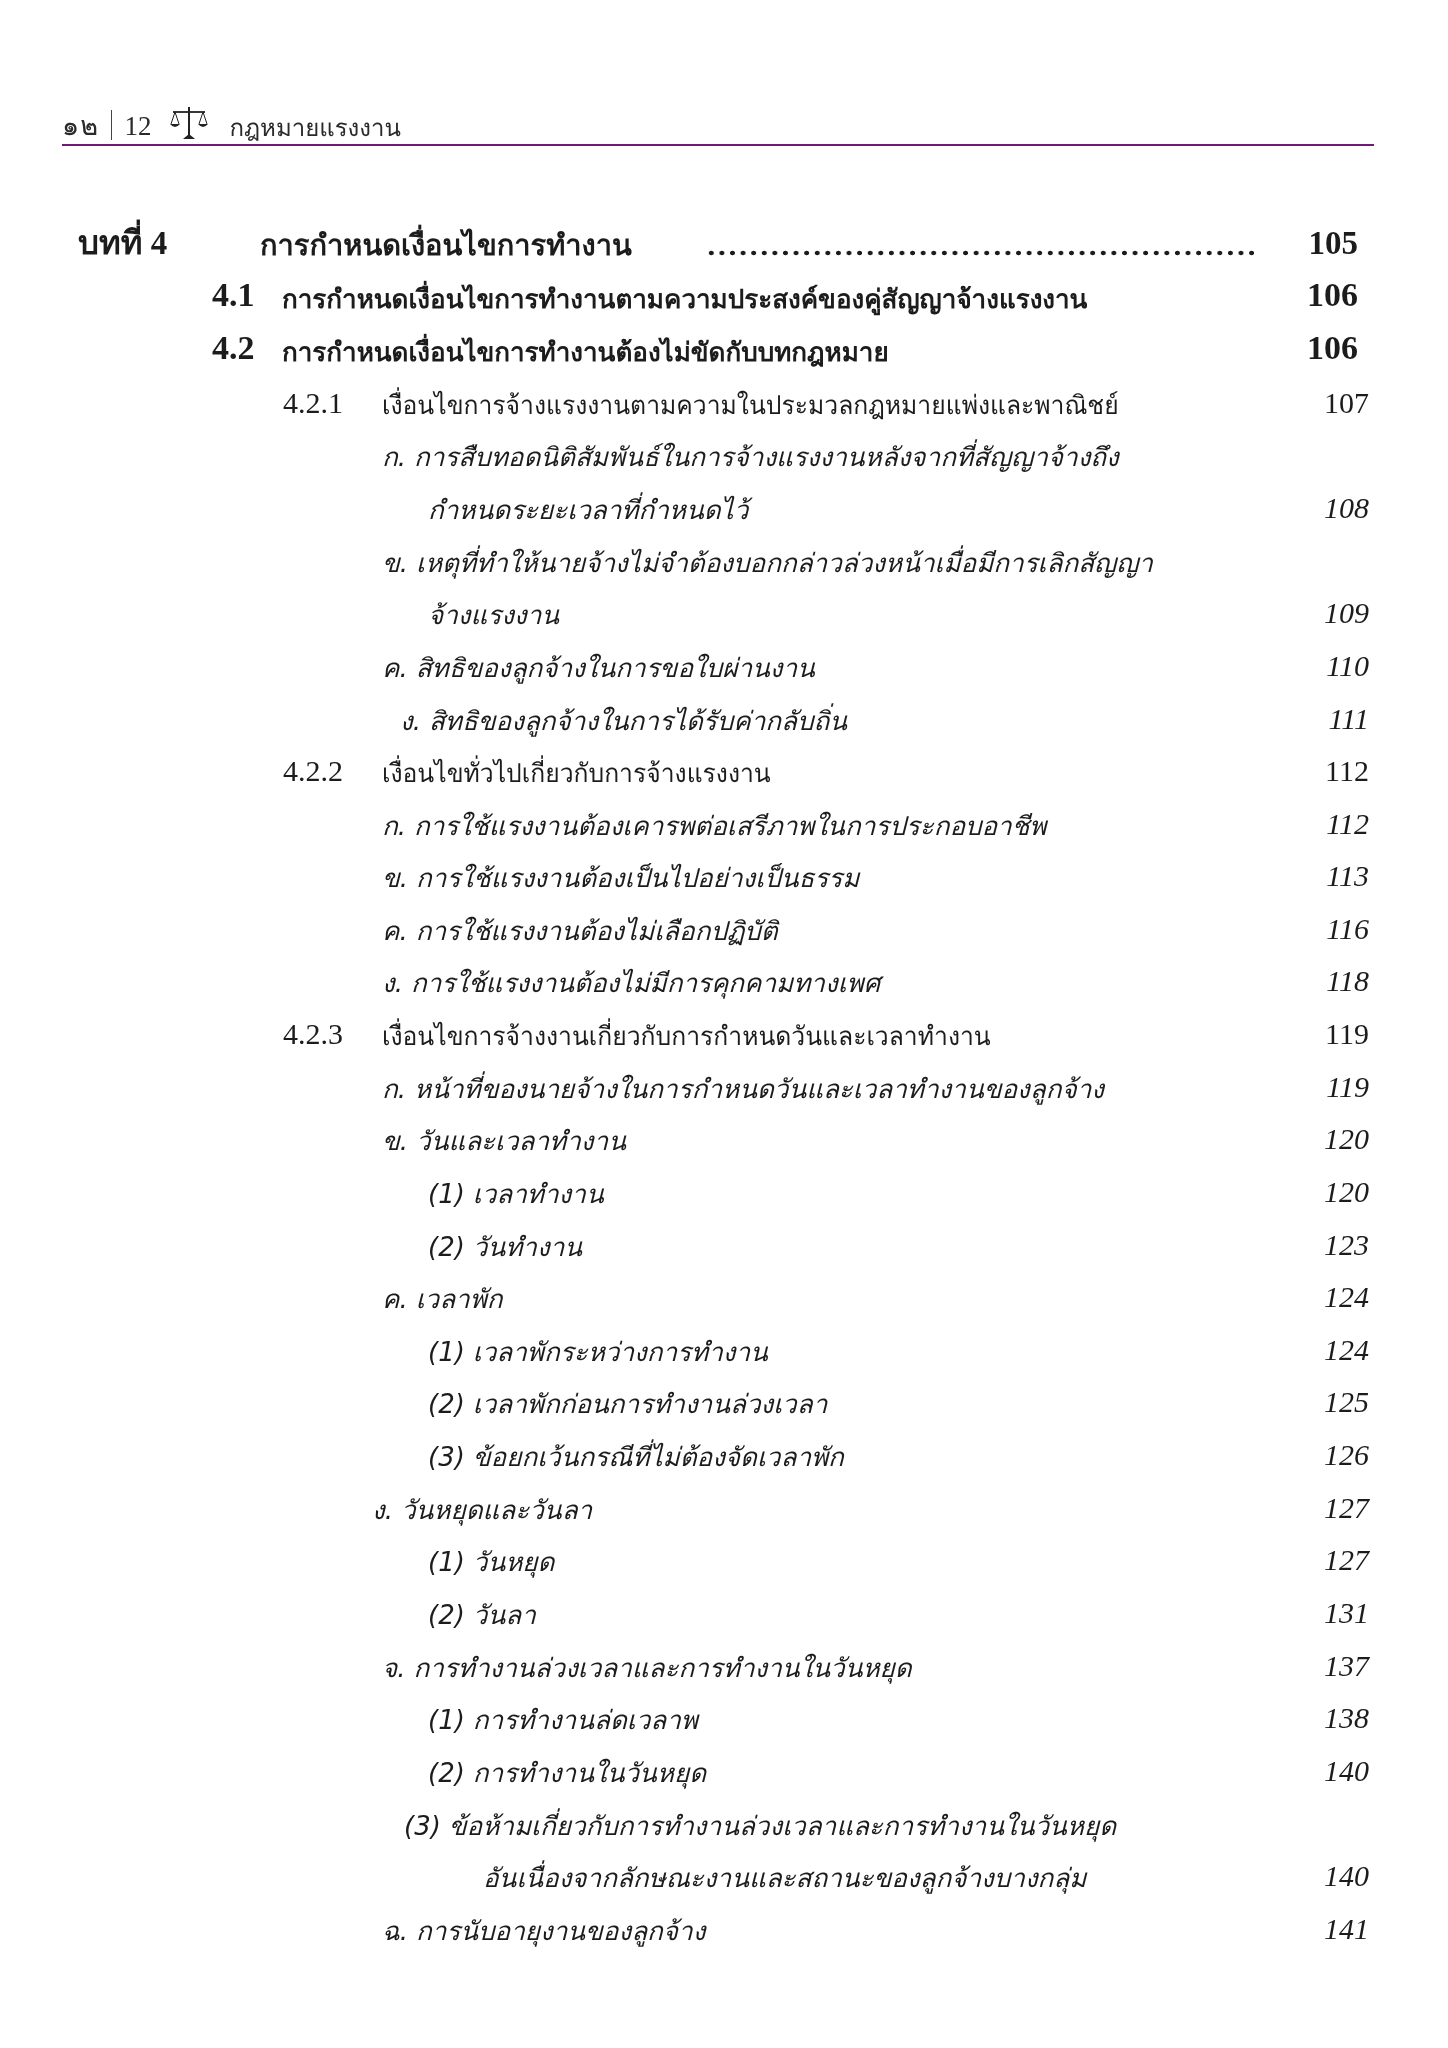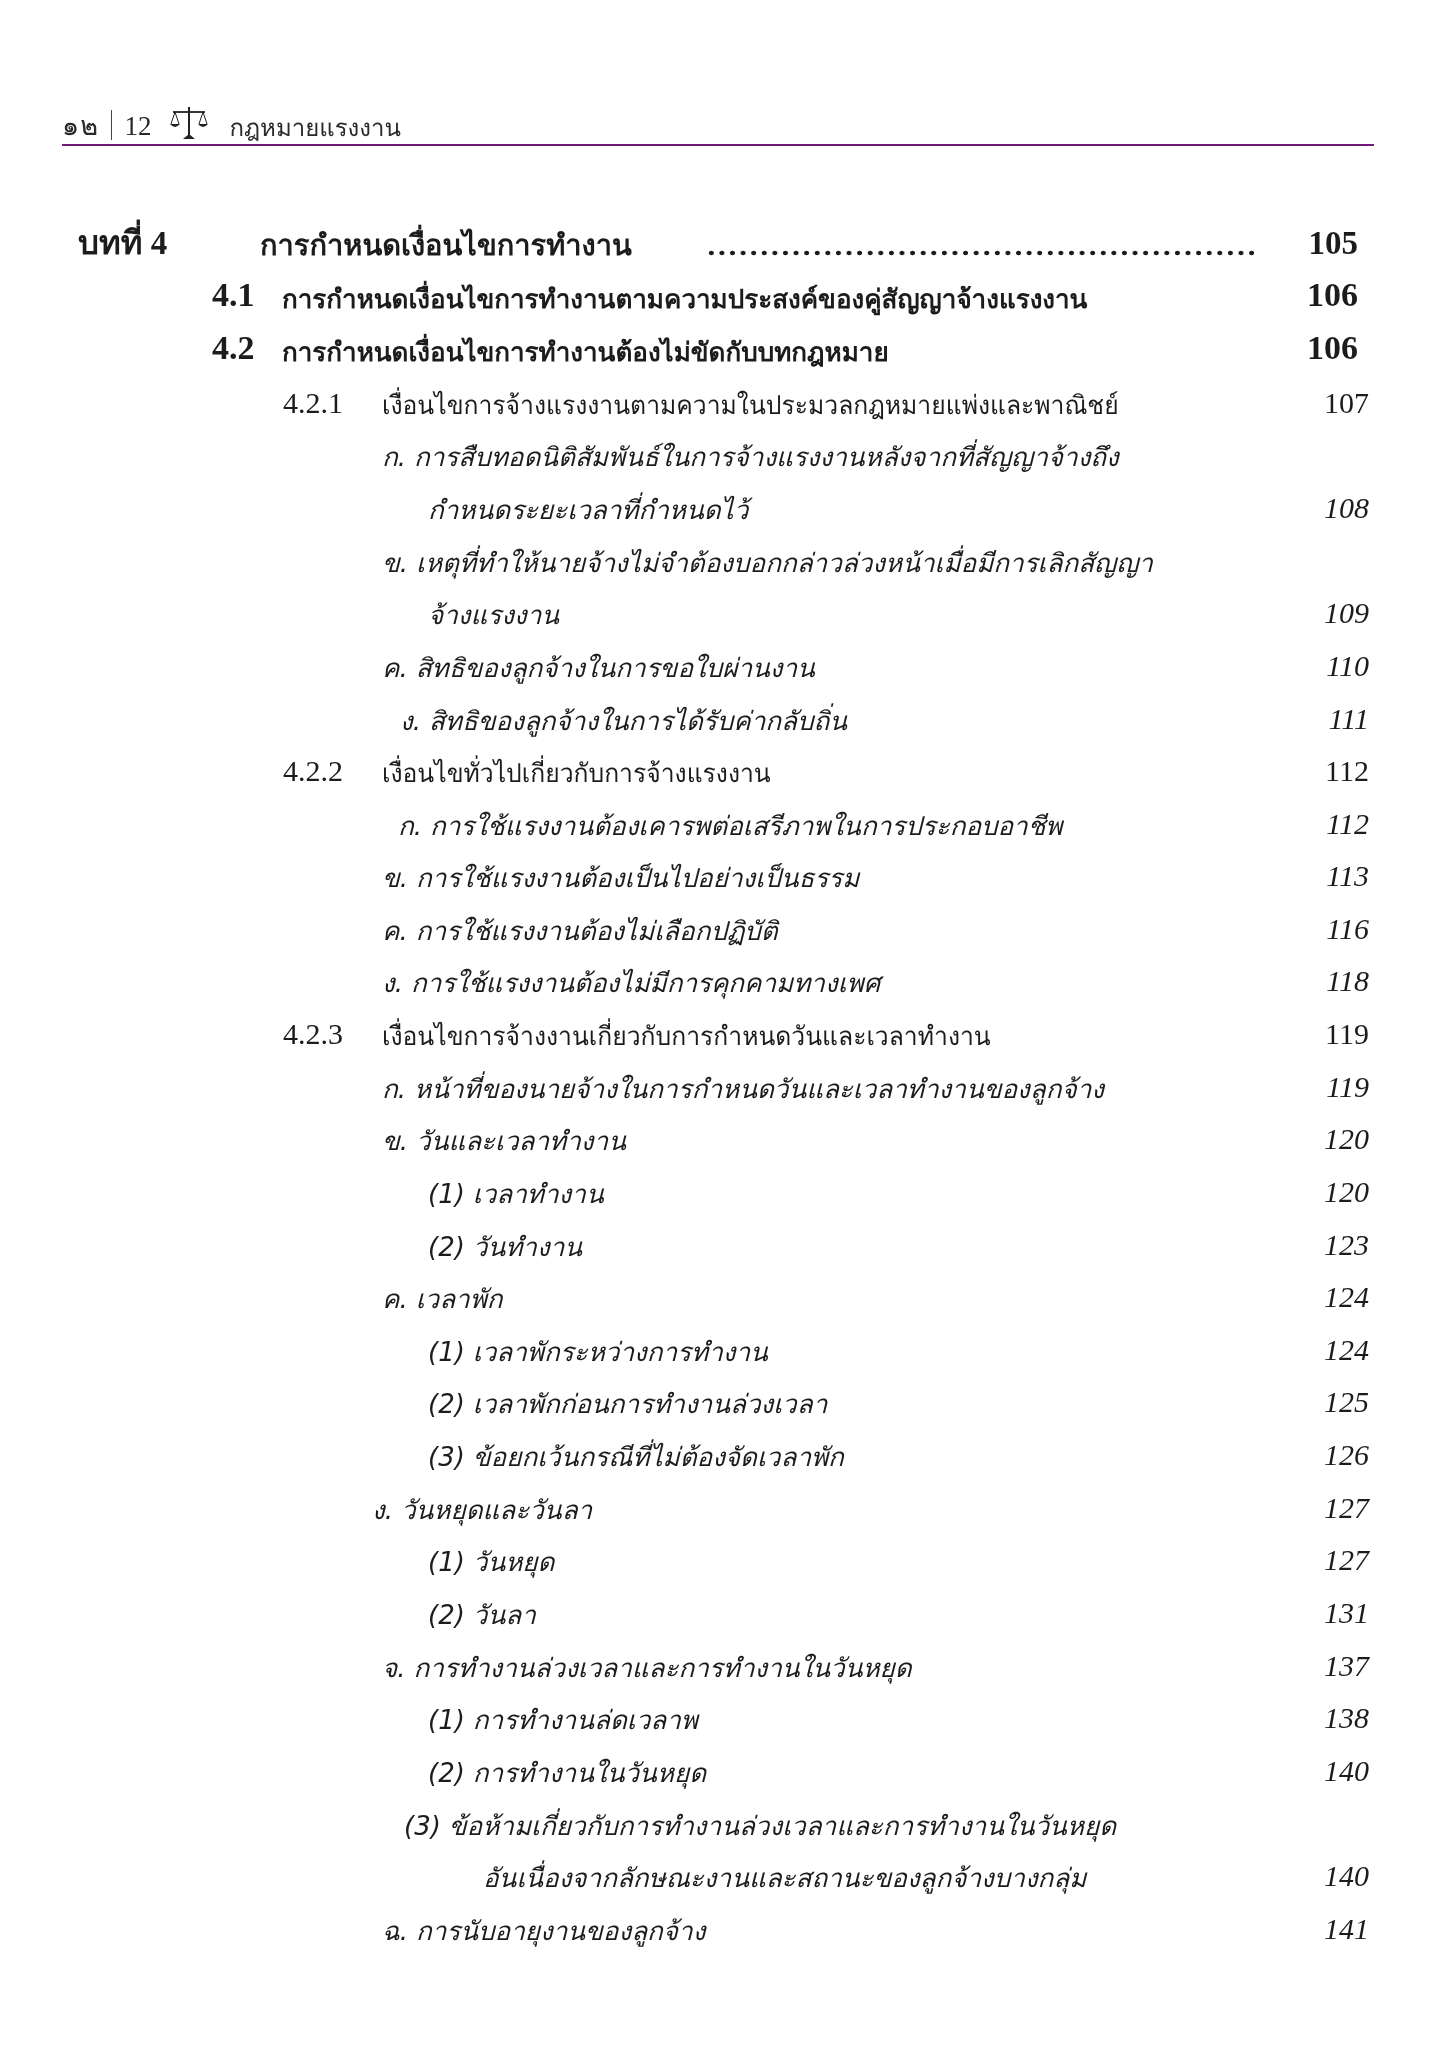--- a/index.html
+++ b/index.html
@@ -199,21 +199,21 @@
     <span class="toc-title" style="left:400px;"><span class="item-label">ง.</span><span>สิทธิของลูกจ้างในการได้รับค่ากลับถิ่น</span></span>
     <span class="toc-page">111</span>
   </div>
 
   <div class="toc-row subsection" style="top:738px;">
     <span class="toc-num" style="left:283px;">4.2.2</span>
     <span class="toc-title" style="left:382px;">เงื่อนไขทั่วไปเกี่ยวกับการจ้างแรงงาน</span>
     <span class="toc-page">112</span>
   </div>
   <div class="toc-row item" style="top:791px;">
-    <span class="toc-title" style="left:398px;"><span class="item-label">ก.</span><span>การใช้แรงงานต้องเคารพต่อเสรีภาพในการประกอบอาชีพ</span></span>
+    <span class="toc-title" style="left:382px;"><span class="item-label">ก.</span><span>การใช้แรงงานต้องเคารพต่อเสรีภาพในการประกอบอาชีพ</span></span>
     <span class="toc-page">112</span>
   </div>
   <div class="toc-row item" style="top:843px;">
     <span class="toc-title" style="left:382px;"><span class="item-label">ข.</span><span>การใช้แรงงานต้องเป็นไปอย่างเป็นธรรม</span></span>
     <span class="toc-page">113</span>
   </div>
   <div class="toc-row item" style="top:896px;">
     <span class="toc-title" style="left:382px;"><span class="item-label">ค.</span><span>การใช้แรงงานต้องไม่เลือกปฏิบัติ</span></span>
     <span class="toc-page">116</span>
   </div>

